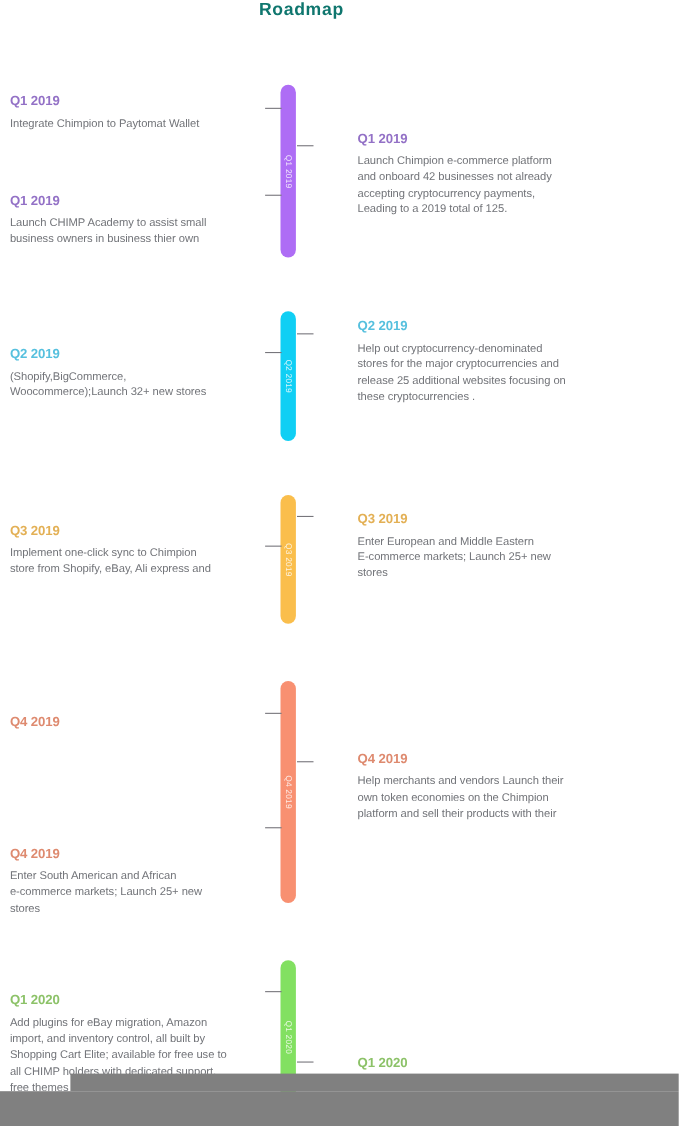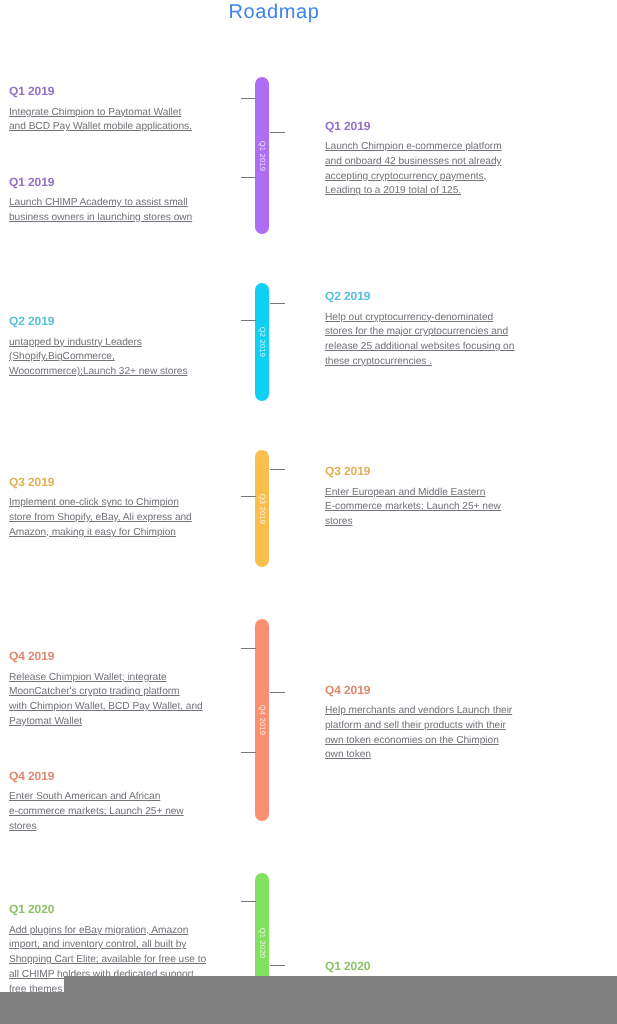--- a/index.html
+++ b/index.html
@@ -13,23 +13,23 @@
     font-family: "Liberation Sans", sans-serif;
     overflow: hidden;
     position: relative;
   }
   .page-title {
     position: absolute;
     left: 0; right: 0;
     top: 1px;
     width: 548px;
     text-align: center;
-    font-size: 20px;
-    font-weight: normal;
-    color: #3b82f6;
+    font-size: 16px;
+    font-weight: bold;
+    color: #0f766e;
     letter-spacing: 0.6px;
     margin: 0;
   }
   .timeline { position: relative; }
   .section { position: relative; }
   .bar {
     position: absolute;
     left: 255px;
     width: 14px;
     border-radius: 8px;
@@ -61,21 +61,20 @@
     padding: 0;
     line-height: 12px;
     height: 12px;
     letter-spacing: -0.1px;
   }
   .item .body {
     font-size: 10.2px;
     letter-spacing: -0.05px;
     color: #727479;
     margin: 8.8px 0 0 0;
-    text-decoration: underline;
   }
   .item .bl { display:block; height:14.7px; line-height:14.7px; white-space:nowrap; }
   .bottom-overlay { position:absolute; background:#808080; }
   .ov1 { left:64px; top:976px; width:553px; height:16px; }
   .ov2 { left:0px; top:992px; width:617px; height:32px; }
 </style>
 </head>
 <body>
 
 <h1 class="page-title">Roadmap</h1>
@@ -84,49 +83,47 @@
   <section class="section">
     <div class="bar" style="top:77px;height:157px;background:#ae6df5"></div>
     <div class="bar-label" style="top:150.5px;">Q1 2019</div>
     <div class="conn" style="top:98px;left:241px;width:15px;"></div>
     <div class="conn" style="top:132px;left:270px;width:15px;"></div>
     <div class="conn" style="top:177px;left:241px;width:15px;"></div>
     <div class="item" style="top:85px;left:9px;">
       <p class="title" style="color:#9371c6">Q1 2019</p>
       <div class="body">
         <span class="bl">Integrate Chimpion to Paytomat Wallet</span>
-        <span class="bl">and BCD Pay Wallet mobile applications.</span>
       </div>
     </div>
     <div class="item" style="top:175.5px;left:9px;">
       <p class="title" style="color:#9371c6">Q1 2019</p>
       <div class="body">
         <span class="bl">Launch CHIMP Academy to assist small</span>
-        <span class="bl">business owners in launching stores own</span>
+        <span class="bl">business owners in business thier own</span>
       </div>
     </div>
     <div class="item" style="top:119.5px;left:325px;">
       <p class="title" style="color:#9371c6">Q1 2019</p>
       <div class="body">
         <span class="bl">Launch Chimpion e-commerce platform</span>
         <span class="bl">and onboard 42 businesses not already</span>
         <span class="bl">accepting cryptocurrency payments,</span>
         <span class="bl">Leading to a 2019 total of 125.</span>
       </div>
     </div>
   </section>
   <section class="section">
     <div class="bar" style="top:283px;height:118px;background:#10cff4"></div>
     <div class="bar-label" style="top:337.0px;">Q2 2019</div>
     <div class="conn" style="top:303px;left:270px;width:15px;"></div>
     <div class="conn" style="top:320px;left:241px;width:15px;"></div>
     <div class="item" style="top:315px;left:9px;">
       <p class="title" style="color:#56c0de">Q2 2019</p>
       <div class="body">
-        <span class="bl">untapped by industry Leaders</span>
         <span class="bl">(Shopify,BigCommerce,</span>
         <span class="bl">Woocommerce);Launch 32+ new stores</span>
       </div>
     </div>
     <div class="item" style="top:290px;left:325px;">
       <p class="title" style="color:#56c0de">Q2 2019</p>
       <div class="body">
         <span class="bl">Help out cryptocurrency-denominated</span>
         <span class="bl">stores for the major cryptocurrencies and</span>
         <span class="bl">release 25 additional websites focusing on</span>
@@ -137,62 +134,54 @@
   <section class="section">
     <div class="bar" style="top:450px;height:117px;background:#fabe4c"></div>
     <div class="bar-label" style="top:503.5px;">Q3 2019</div>
     <div class="conn" style="top:469px;left:270px;width:15px;"></div>
     <div class="conn" style="top:496px;left:241px;width:15px;"></div>
     <div class="item" style="top:475.5px;left:9px;">
       <p class="title" style="color:#e3b055">Q3 2019</p>
       <div class="body">
         <span class="bl">Implement one-click sync to Chimpion</span>
         <span class="bl">store from Shopify, eBay, Ali express and</span>
-        <span class="bl">Amazon, making it easy for Chimpion</span>
       </div>
     </div>
     <div class="item" style="top:465px;left:325px;">
       <p class="title" style="color:#e3b055">Q3 2019</p>
       <div class="body">
         <span class="bl">Enter European and Middle Eastern</span>
         <span class="bl">E-commerce markets; Launch 25+ new</span>
         <span class="bl">stores</span>
       </div>
     </div>
   </section>
   <section class="section">
     <div class="bar" style="top:618.5px;height:202px;background:#f89071"></div>
     <div class="bar-label" style="top:714.5px;">Q4 2019</div>
     <div class="conn" style="top:648px;left:241px;width:15px;"></div>
     <div class="conn" style="top:692px;left:270px;width:15px;"></div>
     <div class="conn" style="top:752px;left:241px;width:15px;"></div>
     <div class="item" style="top:650px;left:9px;">
       <p class="title" style="color:#de8a6f">Q4 2019</p>
-      <div class="body">
-        <span class="bl">Release Chimpion Wallet; integrate</span>
-        <span class="bl">MoonCatcher's crypto trading platform</span>
-        <span class="bl">with Chimpion Wallet, BCD Pay Wallet, and</span>
-        <span class="bl">Paytomat Wallet</span>
-      </div>
     </div>
     <div class="item" style="top:769.5px;left:9px;">
       <p class="title" style="color:#de8a6f">Q4 2019</p>
       <div class="body">
         <span class="bl">Enter South American and African</span>
         <span class="bl">e-commerce markets; Launch 25+ new</span>
         <span class="bl">stores</span>
       </div>
     </div>
     <div class="item" style="top:683.5px;left:325px;">
       <p class="title" style="color:#de8a6f">Q4 2019</p>
       <div class="body">
         <span class="bl">Help merchants and vendors Launch their</span>
+        <span class="bl">own token economies on the Chimpion</span>
         <span class="bl">platform and sell their products with their</span>
-        <span class="bl">own token economies on the Chimpion</span>
-        <span class="bl">own token</span>
       </div>
     </div>
   </section>
   <section class="section">
     <div class="bar" style="top:873px;height:140px;background:#82e061"></div>
     <div class="bar-label" style="top:938px;">Q1 2020</div>
     <div class="conn" style="top:901px;left:241px;width:15px;"></div>
     <div class="conn" style="top:965px;left:270px;width:15px;"></div>
     <div class="item" style="top:903px;left:9px;">
       <p class="title" style="color:#8cc268">Q1 2020</p>

